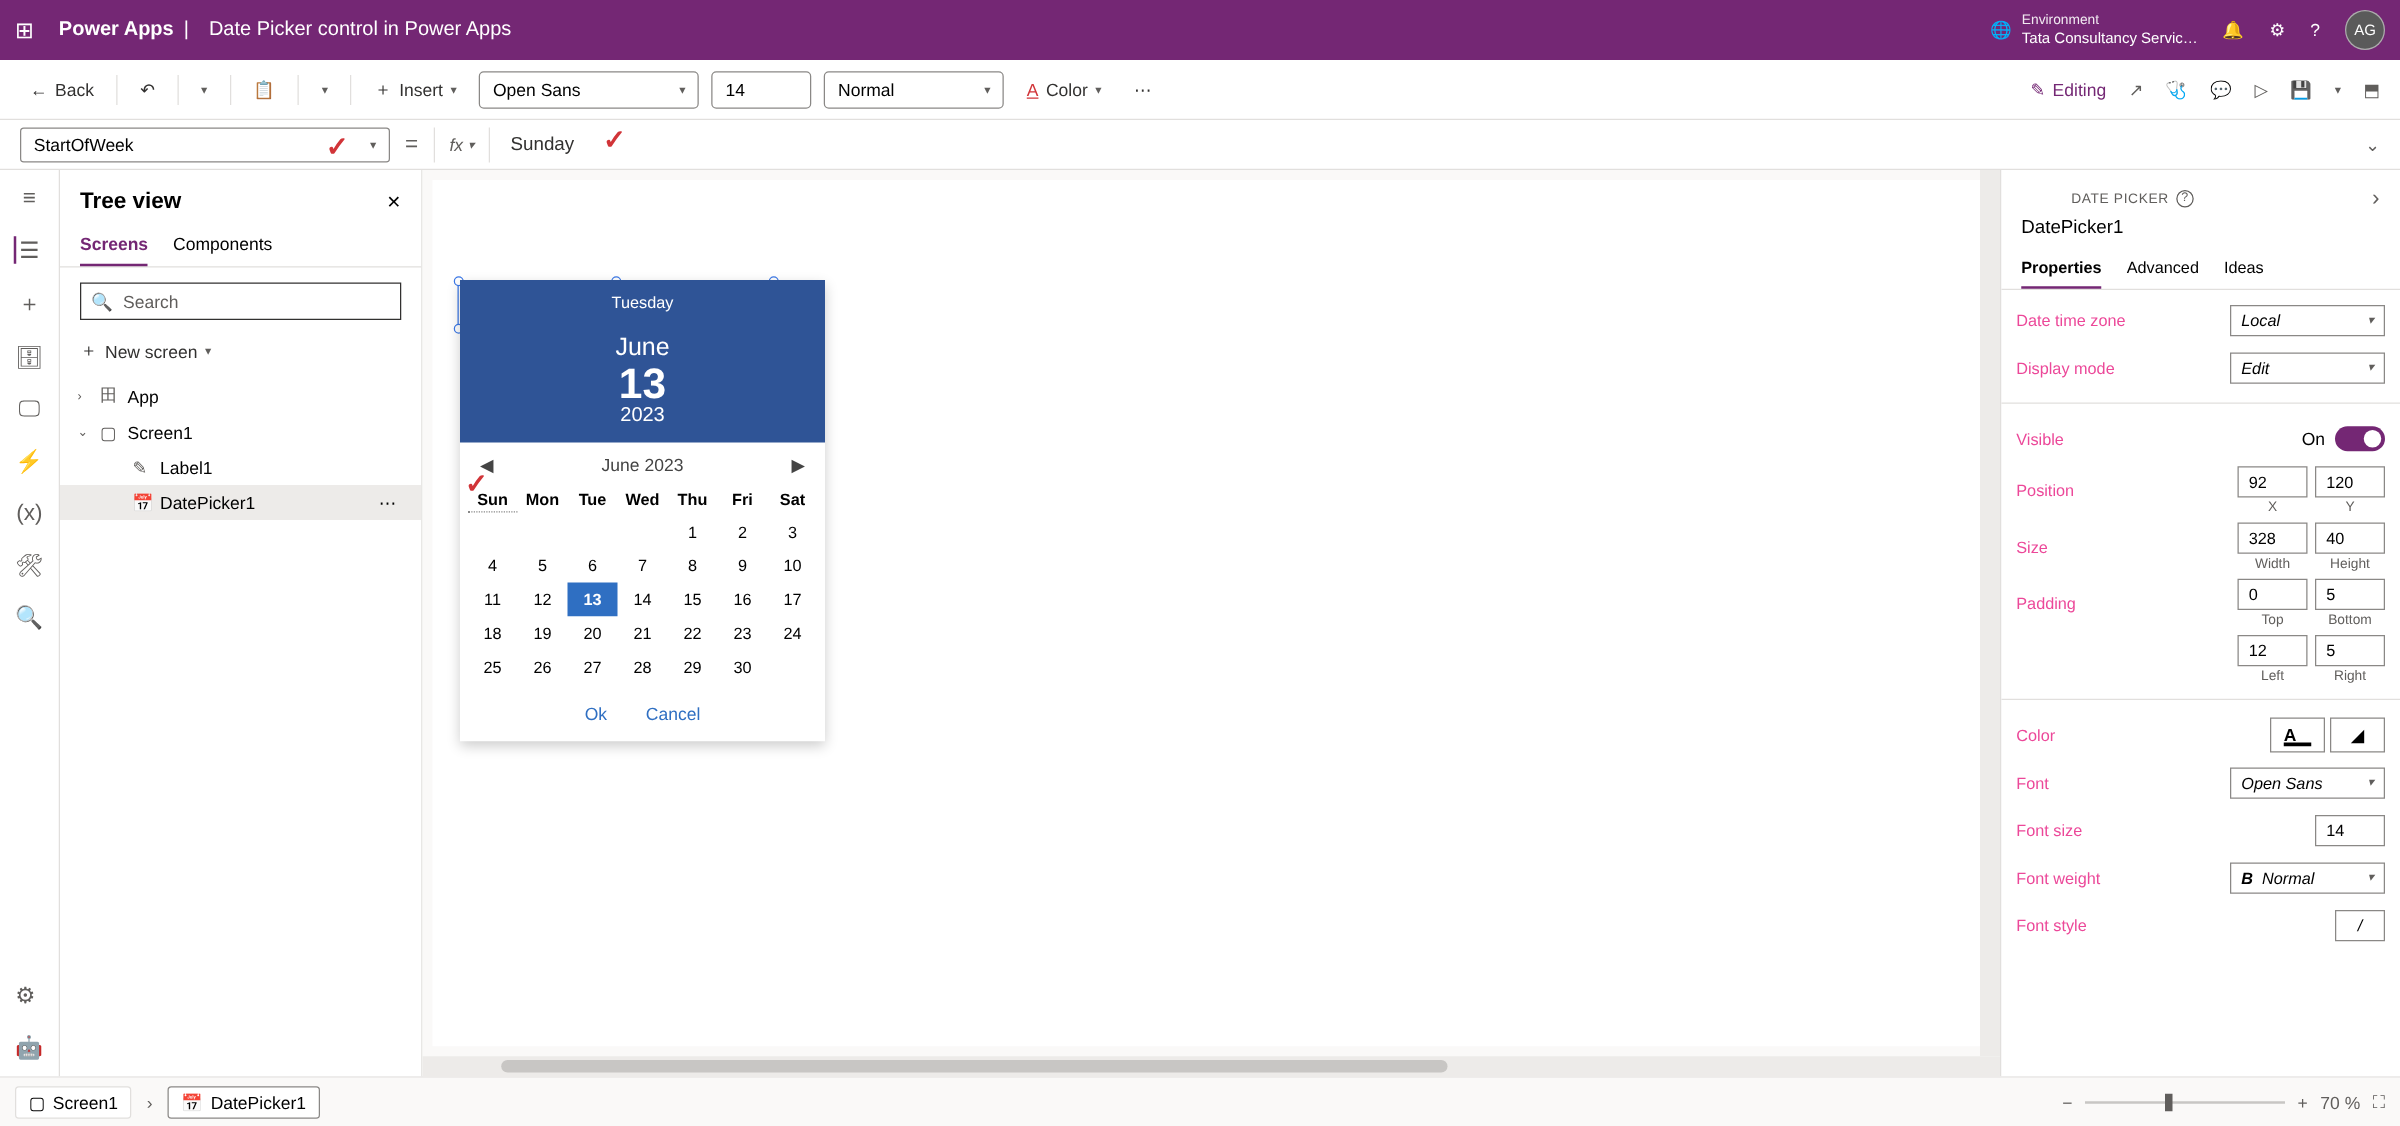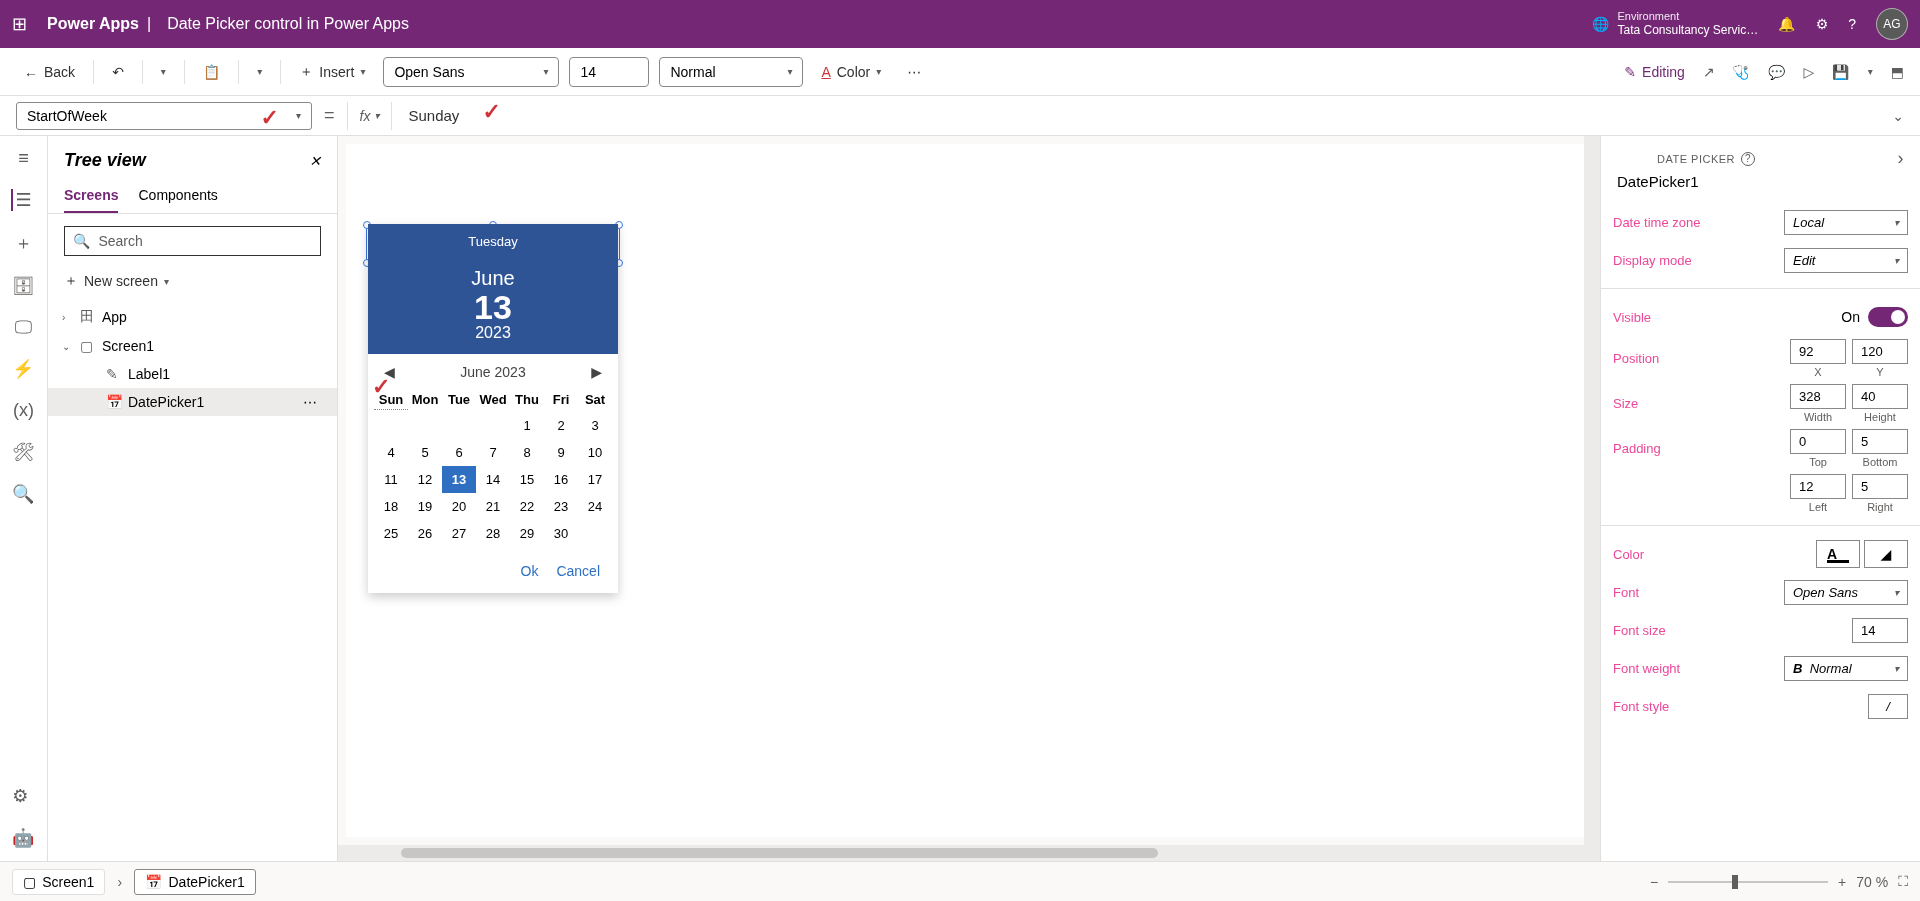--- a/index.html
+++ b/index.html
@@ -42,21 +42,21 @@
 .main { display: flex; height: calc(100% - 136px - 40px); }
 
 
 .left-rail { width: 48px; background: #fff; border-right: 1px solid #e1dfdd; display: flex; flex-direction: column; align-items: center; padding-top: 12px; gap: 20px; color: #605e5c; font-size: 18px; }
 .left-rail .rail-item { cursor: pointer; }
 .left-rail .rail-active { border-left: 2px solid #742774; padding-left: 2px; margin-left: -4px; }
 .rail-bottom { margin-top: auto; margin-bottom: 12px; display: flex; flex-direction: column; gap: 20px; }
 
 
 .tree-panel { width: 290px; background: #fff; border-right: 1px solid #e1dfdd; display: flex; flex-direction: column; }
-.tree-head { display: flex; align-items: center; justify-content: space-between; padding: 14px 16px 8px; font-style: italic; }
+.tree-head { display: flex; align-items: center; justify-content: space-between; padding: 14px 16px 8px; }
 .tree-title { font-size: 18px; font-weight: 600; }
 .tree-tabs { display: flex; gap: 20px; padding: 0 16px; border-bottom: 1px solid #e1dfdd; }
 .tree-tab { padding: 8px 0; font-size: 14px; cursor: pointer; }
 .tree-tab.active { font-weight: 600; border-bottom: 2px solid #742774; color: #742774; }
 .tree-search { margin: 12px 16px; border: 1px solid #323130; padding: 6px 8px; display: flex; align-items: center; gap: 8px; color: #605e5c; }
 .new-screen { padding: 4px 16px 12px; display: flex; align-items: center; gap: 6px; color: #323130; cursor: pointer; }
 .tree-list { flex: 1; overflow: auto; }
 .tree-list .ti { display: flex; align-items: center; gap: 6px; padding: 6px 8px 6px 14px; cursor: pointer; }
 .tree-list .ti.indent2 { padding-left: 58px; }
 .tree-list .ti.selected { background: #edebe9; }
@@ -65,35 +65,35 @@
 .ti-more { margin-left: auto; margin-right: 12px; }
 
 
 .canvas-wrap { flex: 1; display: flex; flex-direction: column; position: relative; background: #faf9f8; }
 .canvas-scroll { flex: 1; overflow: auto; position: relative; }
 .canvas-white { position: absolute; left: 8px; top: 8px; right: 8px; bottom: 8px; background: #fff; }
 .selection-box { position: absolute; border: 1px solid #3b78e7; }
 .sel-handle { position: absolute; width: 8px; height: 8px; background: #fff; border: 1px solid #3b78e7; border-radius: 50%; }
 
 
-.datepicker { position: absolute; left: 22px; top: 80px; width: 250px; background: #fff; box-shadow: 0 4px 10px rgba(0,0,0,.2); }
+.datepicker { position: absolute; left: 22px; top: 80px; width: 292px; background: #fff; box-shadow: 0 4px 10px rgba(0,0,0,.2); }
 .dp-header { background: #2f5496; color: #fff; text-align: center; padding: 10px 0 12px; }
 .dp-day { font-size: 13px; }
 .dp-month { font-size: 20px; margin-top: 18px; }
 .dp-date { font-size: 34px; font-weight: 600; line-height: 1; }
 .dp-year { font-size: 16px; }
 .dp-nav { display: flex; align-items: center; justify-content: space-between; padding: 10px 16px; color: #444; }
 .dp-nav .navbtn { cursor: pointer; font-size: 14px; }
 .dp-weekdays { display: grid; grid-template-columns: repeat(7,1fr); text-align: center; font-weight: 600; font-size: 13px; padding: 0 6px; position: relative; }
 .dp-weekdays span { padding: 2px 0; border-bottom: 1px dotted transparent; }
 .dp-weekdays span:first-child { border-bottom: 1px dotted #888; }
 .dp-grid { display: grid; grid-template-columns: repeat(7,1fr); text-align: center; font-size: 13px; padding: 2px 6px 6px; }
 .dp-cell { padding: 6px 0; cursor: pointer; }
 .dp-cell.selected { background: #2f6fc2; color: #fff; font-weight: 600; }
-.dp-actions { display: flex; justify-content: flex-end; gap: 18px; padding: 10px 18px 14px; color: #2f6fc2; font-size: 14px; }
+.dp-actions { display: flex; justify-content: center; gap: 31px; padding: 10px 18px 14px; color: #2f6fc2; font-size: 14px; }
 
 
 .canvas-hscroll { height: 16px; background: #edebe9; display: flex; align-items: center; }
 .canvas-hscroll .thumb { height: 10px; background: #c8c6c4; width: 60%; margin-left: 5%; border-radius: 5px; }
 .canvas-vscroll { position: absolute; right: 0; top: 0; bottom: 0; width: 16px; background: #edebe9; }
 .crumbbar { height: 40px; background: #faf9f8; border-top: 1px solid #e1dfdd; display: flex; align-items: center; padding: 0 12px; gap: 12px; }
 .crumb { display: flex; align-items: center; gap: 6px; padding: 4px 10px; background: #fff; border: 1px solid #e1dfdd; border-radius: 3px; }
 .crumb.sel { border-color: #8a8886; }
 .zoom-ctrl { margin-left: auto; display: flex; align-items: center; gap: 10px; color: #605e5c; }
 .zoom-track { width: 160px; height: 2px; background: #c8c6c4; position: relative; }
@@ -367,20 +367,25 @@
       </div>
   </div>
 
   <div class="prop-panel">
     <div class="prop-head">
       <span>DATE PICKER</span>
       <span class="q">?</span>
       <span class="prop-chevron">›</span>
     </div>
     <div class="prop-name">DatePicker1</div>
+    <div class="prop-tabs">
+      <div class="prop-tab active">Properties</div>
+      <div class="prop-tab">Advanced</div>
+      <div class="prop-tab">Ideas</div>
+    </div>
     <div class="prop-rows">
       <div class="prow">
         <label>Date time zone</label>
         <div class="psel">
             <span>Local</span>
             <span class="chev">▾</span>
           </div>
       </div>
       <div class="prow">
         <label>Display mode</label>

